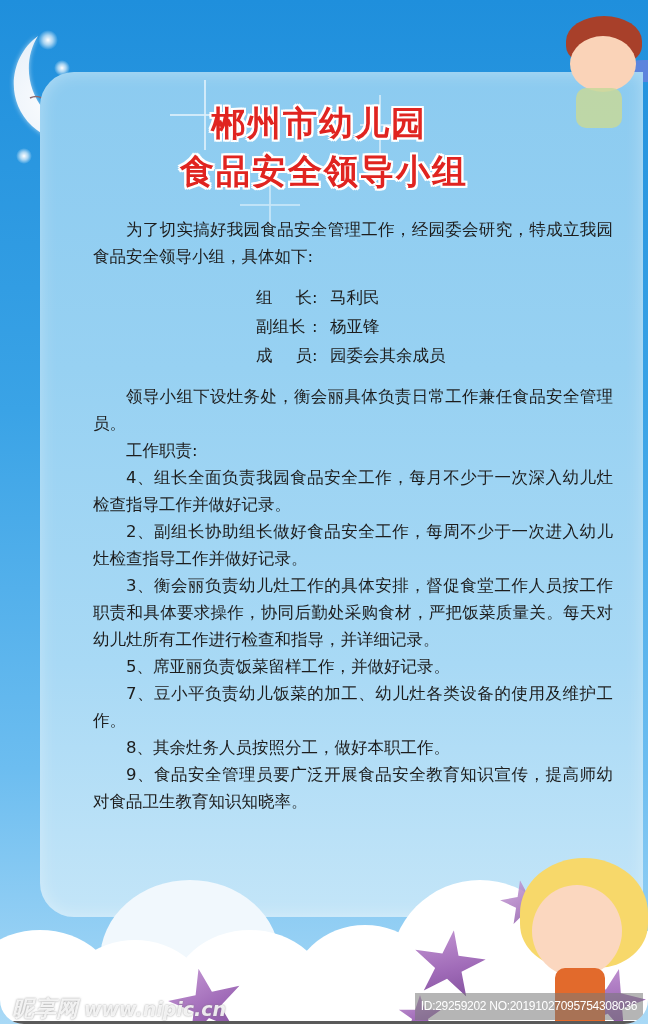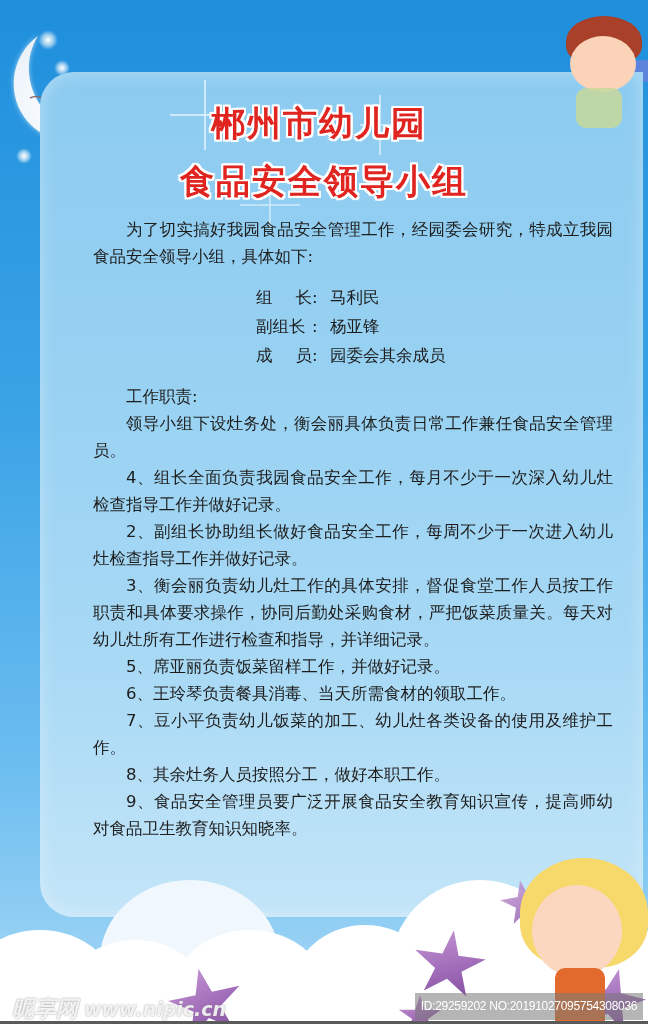--- a/index.html
+++ b/index.html
@@ -2,21 +2,21 @@
 <html><head>
 <meta charset="utf-8">
 <style>
   * { margin: 0; padding: 0; box-sizing: border-box; }
   html, body { width: 648px; height: 1024px; overflow: hidden; }
   body {
     position: relative;
     font-family: "DejaVu Sans", "Liberation Sans", sans-serif;
     background: linear-gradient(180deg, #1f8fdc 0%, #3aa3e6 40%, #6cbdf0 75%, #a9d9f6 100%);
   }
-  .poster { position: absolute; inset: 0; overflow: hidden; }
+  .poster { position: absolute; inset: 0; overflow: hidden; border-radius: 24px; }
 
   
   .moon {
     position: absolute; left: 4px; top: 30px; width: 140px; height: 120px;
   }
   .sparkle {
     position: absolute; border-radius: 50%;
     background: radial-gradient(circle, #ffffff 0%, rgba(255,255,255,0.6) 35%, rgba(255,255,255,0) 70%);
   }
 
@@ -30,21 +30,21 @@
 
   
   .title {
     position: absolute; left: 0; top: 100px; width: 648px; text-align: center;
     color: #e02420; font-weight: bold;
     text-shadow: 2px 0 0 #fff, -2px 0 0 #fff, 0 2px 0 #fff, 0 -2px 0 #fff,
                  2px 2px 0 #fff, -2px -2px 0 #fff, 2px -2px 0 #fff, -2px 2px 0 #fff;
   }
   .title .line { display: block; font-size: 34px; line-height: 46px; letter-spacing: 2px; }
   .title .line.l1 { margin-left: -10px; }
-  .title .line.l2 { margin-top: 12px; }
+  .title .line.l2 { margin-top: 2px; }
 
   
   .glint { position: absolute; pointer-events: none; }
   .glint::before, .glint::after {
     content: ""; position: absolute; background: rgba(255,255,255,0.85);
   }
   .glint::before { left: 50%; top: 0; width: 2px; height: 100%; transform: translateX(-50%); }
   .glint::after { top: 50%; left: 0; height: 2px; width: 100%; transform: translateY(-50%); }
 
   
@@ -179,27 +179,26 @@
       <div class="roster-row">
         <span class="roster-role">
           <span>成</span>
           <span>员</span>
         </span>
         <span class="roster-colon">:</span>
         <span class="roster-name">园委会其余成员</span>
       </div>
     </div>
 
+    <p class="para">领导小组下设灶务处，衡会丽具体负责日常工作兼任食品安全管理员。</p>
     <p class="para">工作职责:</p>
-    <p class="para">领导小组下设灶务处，衡会丽具体负责日常工作兼任食品安全管理员。</p>
     <p class="para">4、组长全面负责我园食品安全工作，每月不少于一次深入幼儿灶检查指导工作并做好记录。</p>
     <p class="para">2、副组长协助组长做好食品安全工作，每周不少于一次进入幼儿灶检查指导工作并做好记录。</p>
     <p class="para">3、衡会丽负责幼儿灶工作的具体安排，督促食堂工作人员按工作职责和具体要求操作，协同后勤处采购食材，严把饭菜质量关。每天对幼儿灶所有工作进行检查和指导，并详细记录。</p>
     <p class="para">5、席亚丽负责饭菜留样工作，并做好记录。</p>
-    <p class="para">6、王玲琴负责餐具消毒、当天所需食材的领取工作。</p>
     <p class="para">7、豆小平负责幼儿饭菜的加工、幼儿灶各类设备的使用及维护工作。</p>
     <p class="para">8、其余灶务人员按照分工，做好本职工作。</p>
     <p class="para">9、食品安全管理员要广泛开展食品安全教育知识宣传，提高师幼对食品卫生教育知识知晓率。</p>
   </div>
 
   <div class="watermark-left">
     <span>昵享网</span><span class="wm-url">www.nipic.cn</span>
   </div>
   <div class="watermark-right">ID:29259202 NO:20191027095754308036</div>
   <div class="bottom-border"></div>

